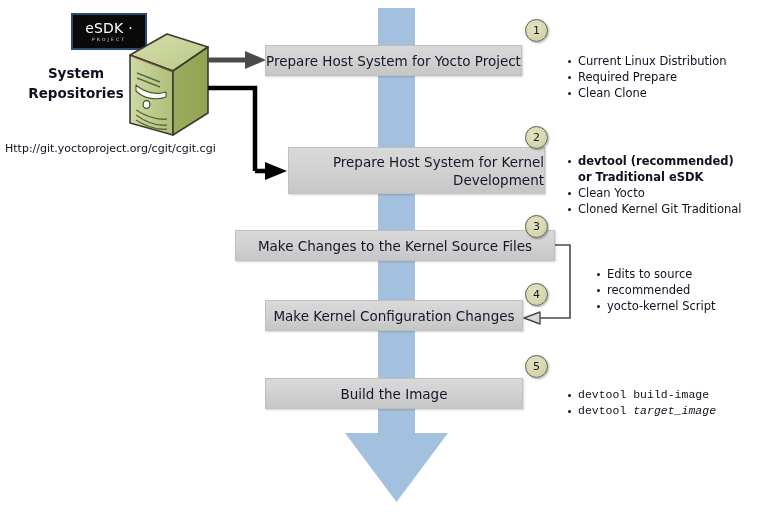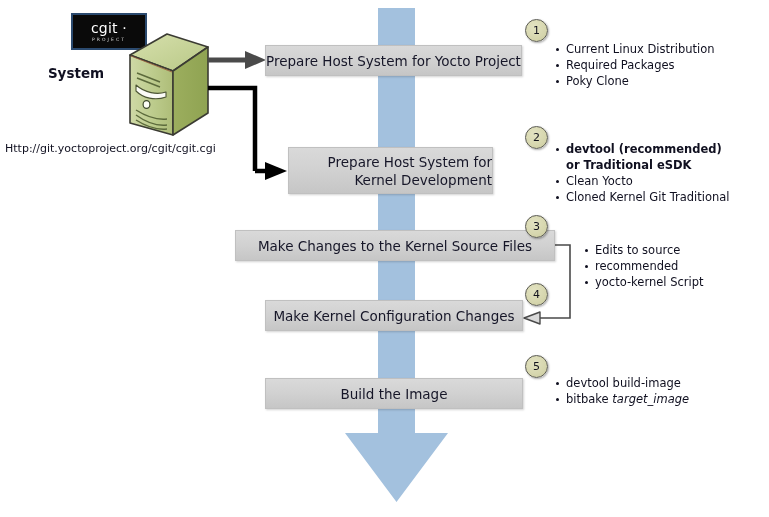--- a/index.html
+++ b/index.html
@@ -45,21 +45,21 @@
   
   .pbox{
     position:absolute;box-sizing:border-box;
     background:linear-gradient(to bottom,#d9d9d9 0%,#d2d2d2 45%,#c6c6c6 100%);
     border:1px solid #c0c0c0;
     display:flex;align-items:center;justify-content:center;text-align:right;
     font-size:13.5px;color:#161628;line-height:18px;
     box-shadow:1px 1px 2px rgba(0,0,0,.18);
   }
   #box1{left:265px;top:45px;width:257px;height:31px;}
-  #box2{left:288px;top:147px;width:205px;height:47px;}
+  #box2{left:288px;top:147px;width:257px;height:47px;}
   #box3{left:235px;top:230px;width:320px;height:31px;}
   #box4{left:265px;top:300px;width:258px;height:31px;}
   #box5{left:265px;top:378px;width:258px;height:31px;}
 
   
   .badge{
     position:absolute;width:23px;height:23px;border-radius:50%;
     background:radial-gradient(circle at 38% 32%,#e3e3c2 0%,#d6d6ae 60%,#c9c99c 100%);
     border:1.5px solid #5a5a52;box-sizing:border-box;
     display:flex;align-items:center;justify-content:center;
@@ -67,55 +67,56 @@
     box-shadow:1px 1px 2px rgba(0,0,0,.3);
   }
   #badge1{left:525px;top:19px;}
   #badge2{left:525px;top:126px;}
   #badge3{left:525px;top:215px;}
   #badge4{left:525px;top:283px;}
   #badge5{left:525px;top:355px;}
 
   
   .bullets{position:absolute;font-size:11.5px;line-height:16px;color:#101020;}
-  .bullets ul{margin:4px;padding:0;list-style:none;}
+  .bullets ul{margin:16px;padding:0;list-style:none;}
   .bullets li{position:relative;padding-left:11px;white-space:nowrap;}
   .bullets li:before{
     content:"";position:absolute;left:1px;top:6.5px;
     width:3px;height:3px;background:#101020;border-radius:50%;
   }
   .bullets li.wrap{white-space:normal;width:160px;font-weight:bold;}
   .ital{font-style:italic;}
   #bul1{left:551px;top:37px;}
   #bul2{left:551px;top:137px;}
-  #bul34{left:580px;top:238px;}
-  #bul5{left:551px;top:371px;}
+  #bul34{left:580px;top:250px;}
+  #bul5{left:551px;top:371px;font-family:Liberation Mono, monospace;}
 
   
   .connectors{position:absolute;left:0;top:0;width:769px;height:517px;
               pointer-events:none;}
 </style>
 </head>
 <body>
 
 <div id="stage">
 
   <div class="flow-arrow">
     <svg width="110" height="502" viewBox="0 0 110 502">
       <polygon points="33,0 70,0 70,425 103,425 51.5,494 0,425 33,425" fill="#a3c1de"></polygon>
     </svg>
   </div>
 
   <div class="yocto-logo">
-    <div class="yocto-word">cgit ·</div>
+    <div class="yocto-word">eSDK ·</div>
     <div class="yocto-sub">PROJECT</div>
   </div>
 
   <div class="src-label">
     <div>System</div>
+    <div>Repositories</div>
   </div>
 
   <div class="src-url">Http://git.yoctoproject.org/cgit/cgit.cgi</div>
 
   <div class="server-icon">
     <svg width="84" height="110" viewBox="0 0 84 110">
       <defs>
         <linearGradient id="srvFront" x1="0" y1="0" x2="1" y2="0">
           <stop offset="0%" stop-color="#cfd9a6"></stop>
           <stop offset="55%" stop-color="#bccb8c"></stop>
@@ -182,22 +183,22 @@
 
   <div class="badge" id="badge1">1</div>
   <div class="badge" id="badge2">2</div>
   <div class="badge" id="badge3">3</div>
   <div class="badge" id="badge4">4</div>
   <div class="badge" id="badge5">5</div>
 
   <div class="bullets" id="bul1">
     <ul>
       <li>Current Linux Distribution</li>
-      <li>Required Packages</li>
-      <li>Poky Clone</li>
+      <li>Required Prepare</li>
+      <li>Clean Clone</li>
     </ul>
   </div>
 
   <div class="bullets" id="bul2">
     <ul>
       <li class="wrap">devtool (recommended) or Traditional eSDK</li>
       <li>Clean Yocto</li>
       <li>Cloned Kernel Git Traditional</li>
     </ul>
   </div>
@@ -206,17 +207,17 @@
     <ul>
       <li>Edits to source</li>
       <li>recommended</li>
       <li>yocto-kernel Script</li>
     </ul>
   </div>
 
   <div class="bullets" id="bul5">
     <ul>
       <li>devtool build-image</li>
-      <li><span>bitbake </span><span class="ital">target_image</span></li>
+      <li><span>devtool </span><span class="ital">target_image</span></li>
     </ul>
   </div>
 
 </div>
 
 </body></html>

